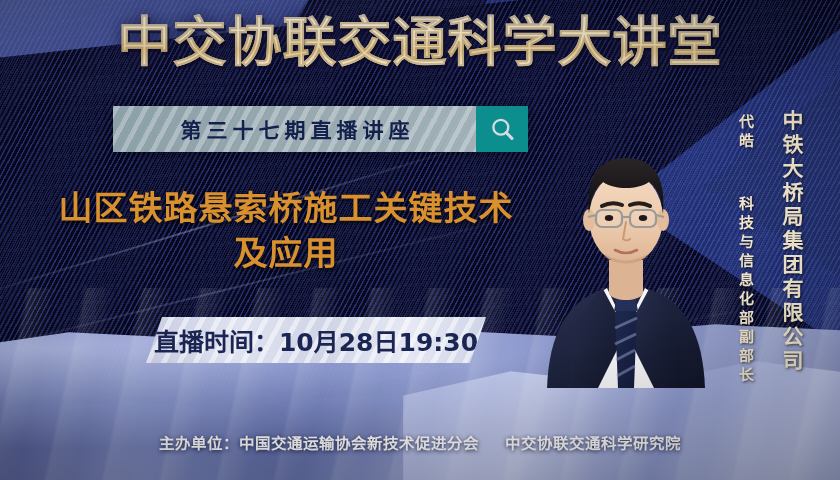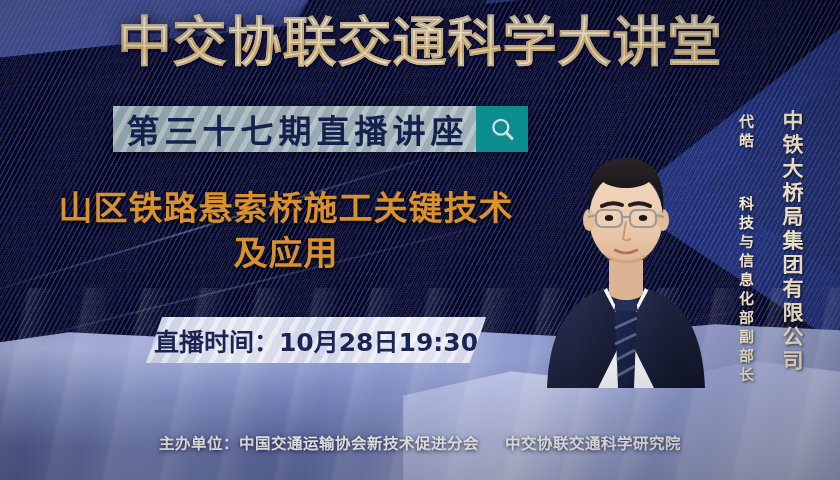--- a/index.html
+++ b/index.html
@@ -170,21 +170,21 @@
     content: "";
     position: absolute; inset: -40%;
     background: repeating-linear-gradient(118deg,
       rgba(255,255,255,0) 0px, rgba(255,255,255,0) 8px,
       rgba(255,255,255,.28) 8px, rgba(255,255,255,.28) 13px);
     pointer-events: none;
   }
   .episode-text {
     position: relative;
     z-index: 2;
-    font-size: 33px;
+    font-size: 21px;
     font-weight: 700;
     letter-spacing: 5px;
     color: #14214d;
     padding-left: 6px;
     font-family: "DejaVu Sans", "Liberation Sans", sans-serif;
     text-align: center;
   }
   .search-btn {
     width: 52px;
     background: #0c8e8e;

